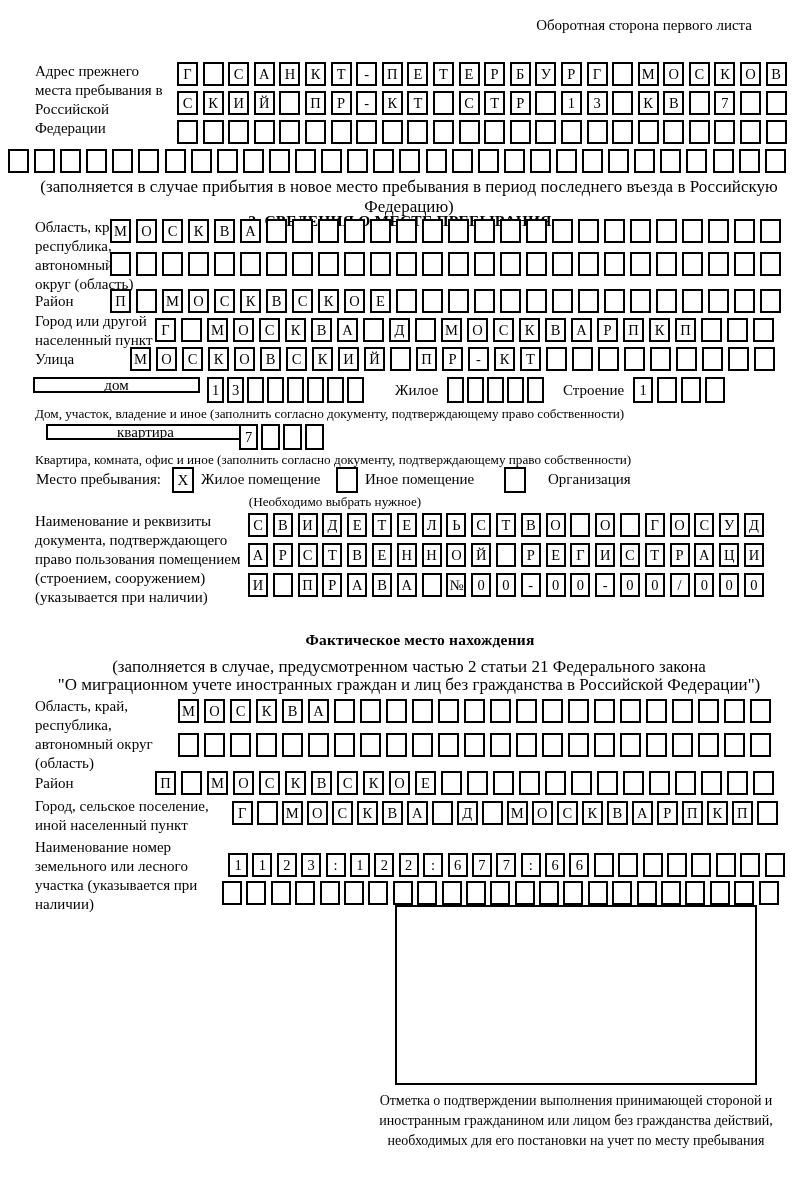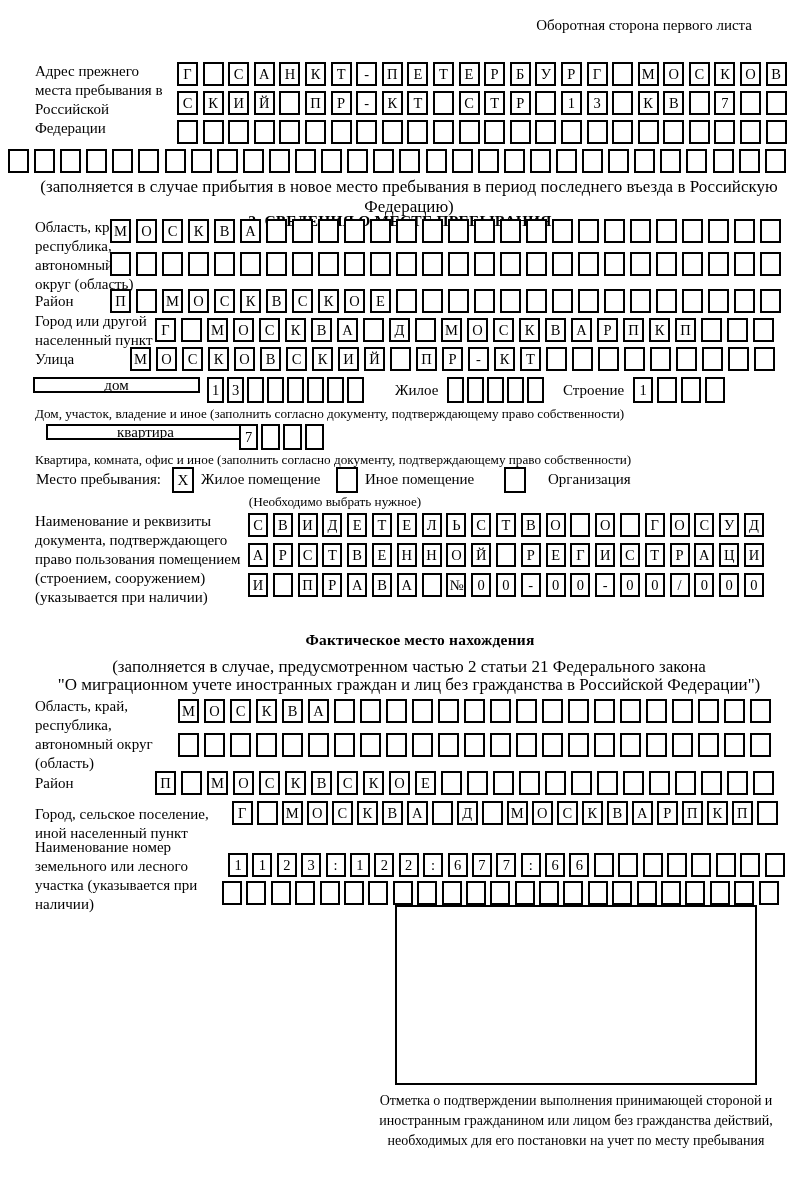--- a/index.html
+++ b/index.html
@@ -490,21 +490,21 @@
     <div class="cell"></div>
     <div class="cell"></div>
     <div class="cell"></div>
     <div class="cell"></div>
     <div class="cell"></div>
     <div class="cell"></div>
     <div class="cell"></div>
     <div class="cell"></div>
   </div>
 
-<div class="abs lbl" style="top:797px;left:35px;width:185px;margin-top:8px;">Город, сельское поселение, иной населенный пункт</div>
+<div class="abs lbl" style="top:797px;left:35px;width:185px;">Город, сельское поселение, иной населенный пункт</div>
 <div class="abs cellrow" style="top:801px;left:232px;--w:20.5px;--g:4.5px;">
     <div class="cell">Г</div>
     <div class="cell"></div>
     <div class="cell">М</div>
     <div class="cell">О</div>
     <div class="cell">С</div>
     <div class="cell">К</div>
     <div class="cell">В</div>
     <div class="cell">А</div>
     <div class="cell"></div>

